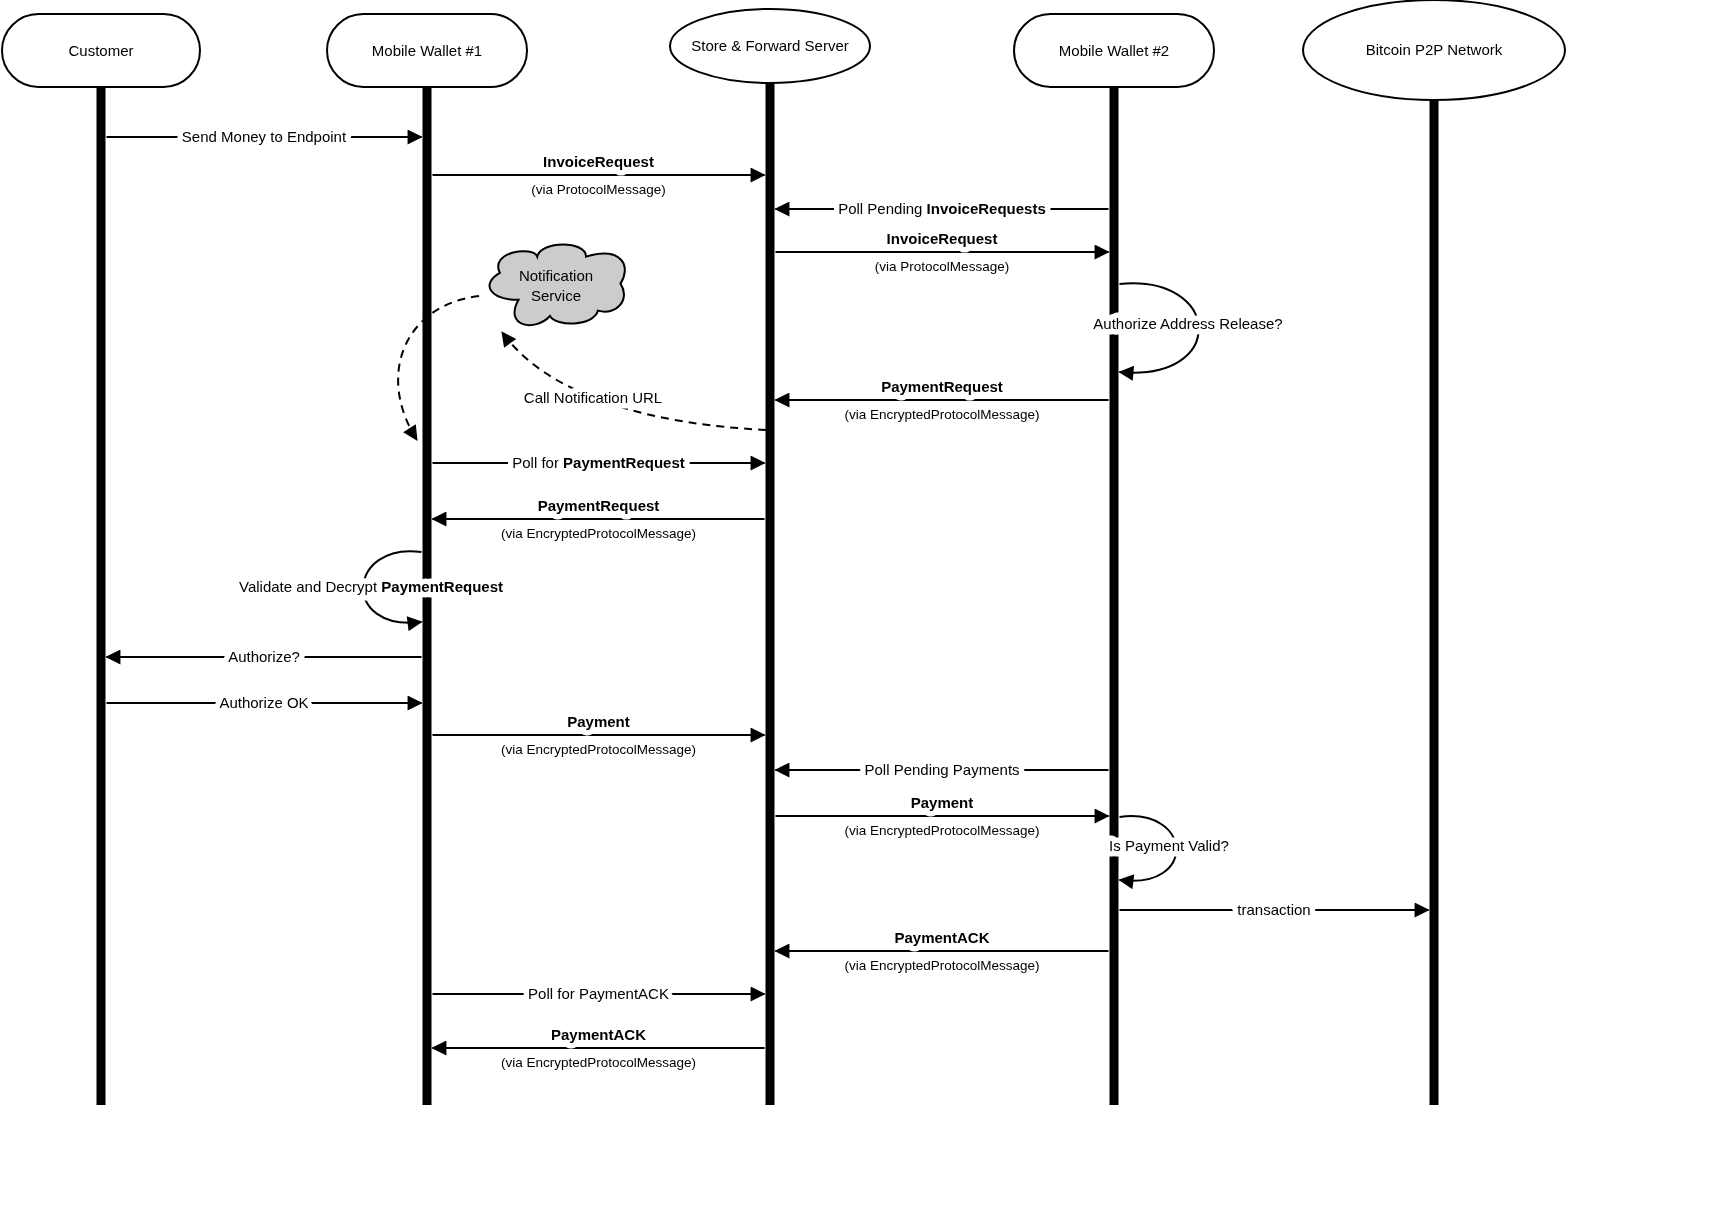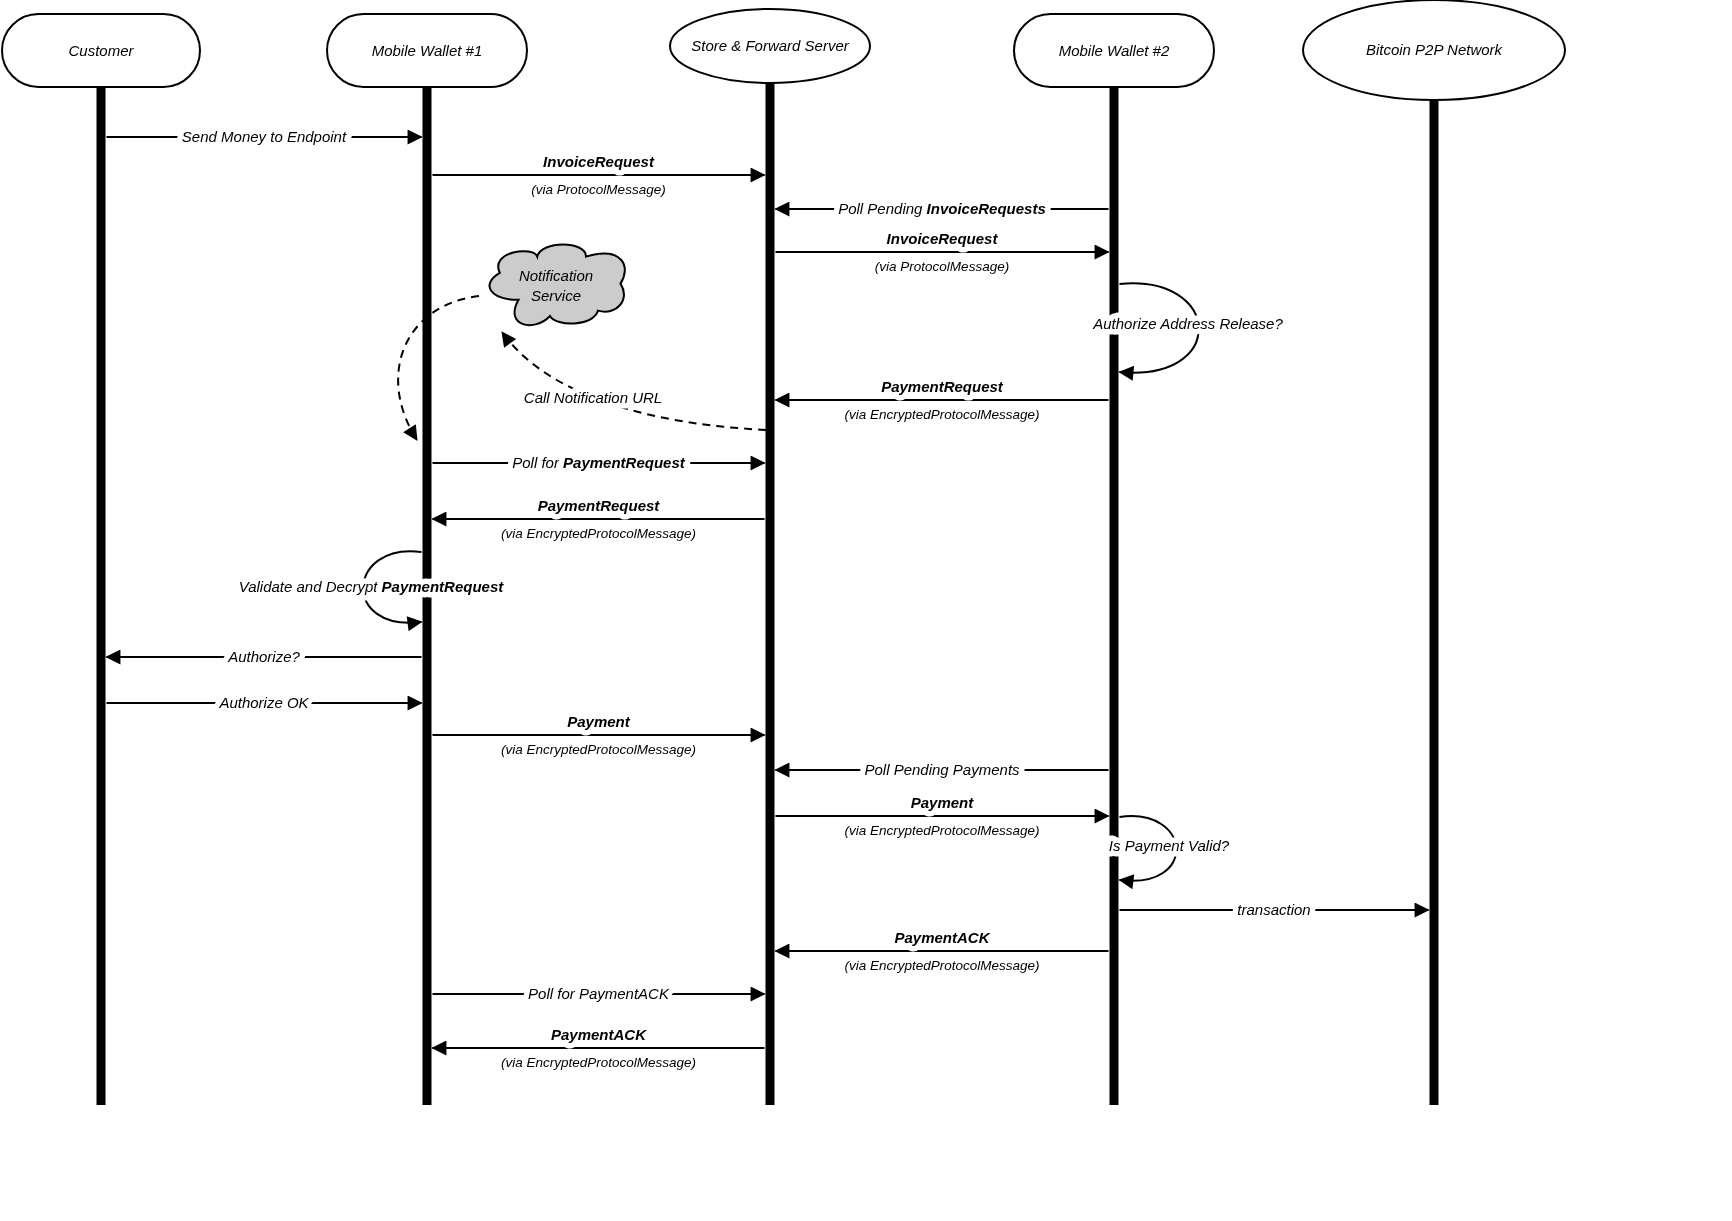--- a/index.html
+++ b/index.html
@@ -7,21 +7,20 @@
     padding: 0;
     background: #ffffff;
     font-family: "Liberation Sans", sans-serif;
   }
   .stage {
     width: 1732px;
     height: 1221px;
     position: relative;
     background: #ef4444;
     overflow: hidden;
-    font-style: italic;
   }
   svg { display: block; }
   text { user-select: none; }
 </style>
 </head>
 <body>
 
 <div class="stage">
   <svg id="diagram" xmlns="http://www.w3.org/2000/svg" width="1732" height="1221" viewBox="0 0 1732 1221">
       <defs>

